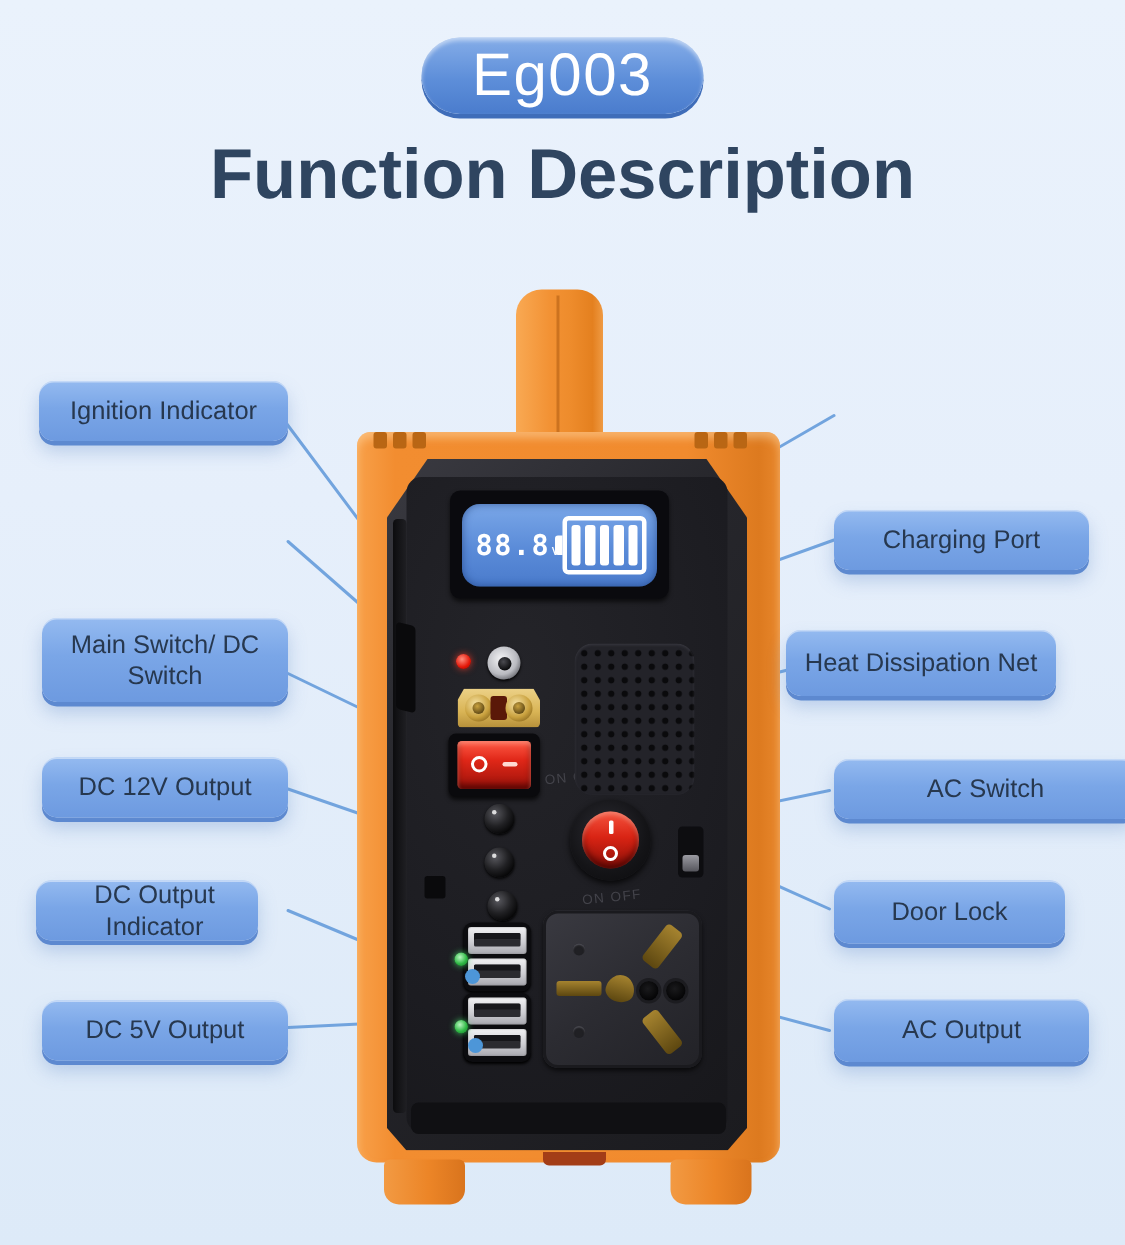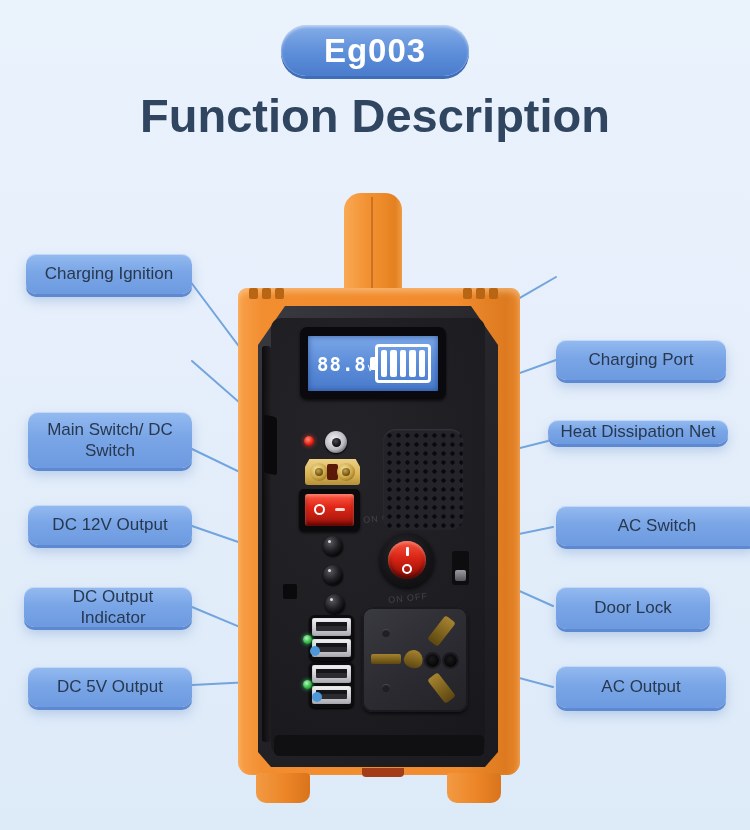--- a/index.html
+++ b/index.html
@@ -8,21 +8,21 @@
     background:linear-gradient(180deg,#eaf2fc 0%,#e6effb 40%,#ddeaf8 100%);
     font-family:"Liberation Sans",sans-serif;
   }
   
   .badge{
     position:absolute;left:281px;top:25px;width:188px;height:51px;
     border-radius:26px;
     background:linear-gradient(180deg,#85ade8 0%,#5d8ed9 55%,#4a7ccd 100%);
     box-shadow:0 3px 0 #3f6db9, inset 0 2px 3px rgba(255,255,255,.5);
     display:flex;align-items:center;justify-content:center;
-    color:#fff;font-size:33px;font-weight:bold;letter-spacing:1px;
+    color:#fff;font-size:40px;font-weight:normal;letter-spacing:1px;
   }
   .heading{
     position:absolute;left:0;top:88px;width:750px;text-align:center;
     font-size:47px;font-weight:bold;color:#2f4560;letter-spacing:0;
   }
   
   .callout{
     position:absolute;border-radius:10px;
     background:linear-gradient(180deg,#94baf0 0%,#7aa6e7 45%,#6d9ae0 100%);
     box-shadow:0 3px 0 #5d89d0, 0 7px 12px rgba(100,140,200,.35), inset 0 1px 0 rgba(255,255,255,.45);
@@ -61,21 +61,21 @@
     position:absolute;left:271px;top:318px;width:214px;height:437px;border-radius:10px;
     background:radial-gradient(130% 100% at 35% 30%,#242429 0%,#1c1c21 55%,#151518 100%);
   }
   .hinge{position:absolute;left:262px;top:346px;width:9px;height:396px;background:linear-gradient(90deg,#0c0c0e,#1f1f23);border-radius:3px;}
   .hinge-tab{position:absolute;left:264px;top:416px;width:13px;height:58px;background:#0a0a0c;border-radius:3px;transform:skewY(14deg);}
   .hinge-tab2{position:absolute;left:283px;top:584px;width:14px;height:15px;background:#0a0a0c;border-radius:2px;}
   .panel-bottom{position:absolute;left:274px;top:735px;width:210px;height:21px;background:#101013;border-radius:5px;}
   
   .lcd-bezel{position:absolute;left:300px;top:327px;width:146px;height:72px;background:#0a0a0e;border-radius:7px;box-shadow:0 2px 3px rgba(0,0,0,.6);}
   .lcd{
-    position:absolute;left:308px;top:336px;width:130px;height:55px;border-radius:1px;
+    position:absolute;left:308px;top:336px;width:130px;height:55px;border-radius:12px;
     background:linear-gradient(180deg,#7aa7e8 0%,#5a8bd8 55%,#4a7bcc 100%);
     box-shadow:inset 0 0 6px rgba(20,50,110,.6);
     display:flex;align-items:center;
   }
   .lcd-voltage{color:#fff;font-weight:bold;font-size:19px;margin-left:9px;letter-spacing:1px;font-family:"DejaVu Sans Mono",monospace;}
   .lcd-unit{color:#fff;font-size:10px;margin-left:1px;margin-top:8px;}
   .batt{position:absolute;right:7px;top:8px;width:56px;height:39px;border:3px solid #fff;border-radius:4px;display:flex;gap:3px;padding:3px;box-sizing:border-box;}
   .batt::before{content:"";position:absolute;left:-8px;top:10px;width:5px;height:13px;background:#fff;border-radius:2px 0 0 2px;}
   .batt-bar{flex:1;background:#fff;border-radius:2px;}
   
@@ -257,25 +257,25 @@
       <div class="screw" style="left:20px;top:77px;"></div>
       <div class="slot-h slot-brass"></div>
       <div class="slot-leaf slot-brass"></div>
       <div class="hole" style="left:64px;"></div>
       <div class="hole" style="left:82px;"></div>
       <div class="slot-diag slot-brass" style="left:73px;top:9px;transform:rotate(38deg);"></div>
       <div class="slot-diag slot-brass" style="left:73px;top:66px;transform:rotate(-38deg);"></div>
     </div>
   </div>
 
-  <div class="callout" style="left:26px;top:254px;width:166px;height:40px;">Charging Ignition</div>
+  <div class="callout" style="left:26px;top:254px;width:166px;height:40px;">Ignition Indicator</div>
   <div class="callout" style="left:28px;top:412px;width:164px;height:56px;">Main Switch/ DC Switch</div>
   <div class="callout" style="left:28px;top:505px;width:164px;height:40px;">DC 12V Output</div>
-  <div class="callout" style="left:24px;top:587px;width:168px;height:40px;padding-left:16px;">DC Output Indicator</div>
+  <div class="callout" style="left:24px;top:587px;width:148px;height:40px;padding-left:16px;">DC Output Indicator</div>
   <div class="callout" style="left:28px;top:667px;width:164px;height:40px;">DC 5V Output</div>
 
   <div class="callout" style="left:556px;top:340px;width:170px;height:40px;text-align:center;">Charging Port</div>
-  <div class="callout" style="left:548px;top:420px;width:180px;height:24px;">Heat Dissipation Net</div>
+  <div class="callout" style="left:524px;top:420px;width:180px;height:44px;">Heat Dissipation Net</div>
   <div class="callout" style="left:556px;top:506px;width:202px;height:40px;">AC Switch</div>
   <div class="callout" style="left:556px;top:587px;width:154px;height:42px;">Door Lock</div>
   <div class="callout" style="left:556px;top:666px;width:170px;height:42px;">AC Output</div>
 
 </div>
 
 </body></html>

